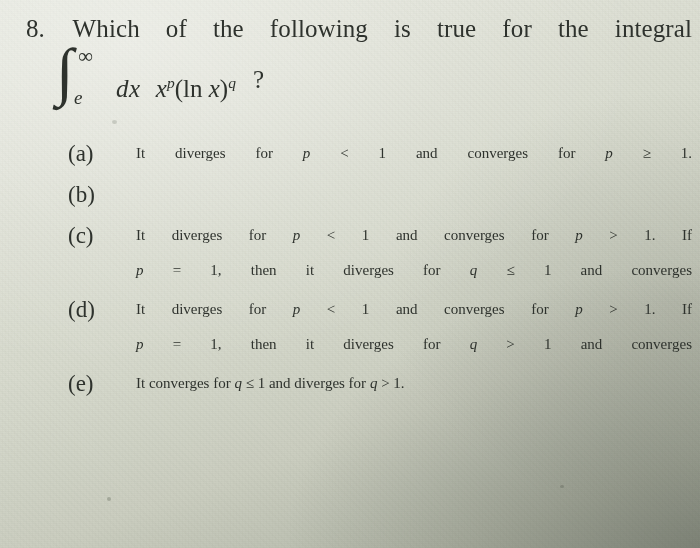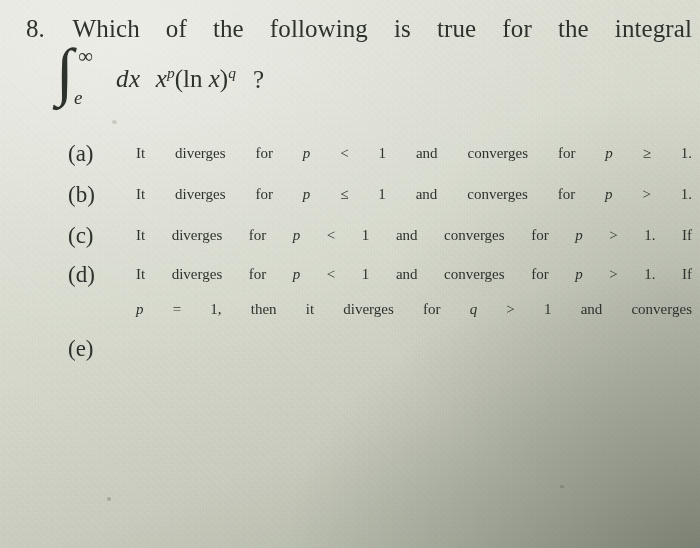--- a/index.html
+++ b/index.html
@@ -118,21 +118,21 @@
     top: 44px;
     font-size: 19px;
     line-height: 19px;
     font-style: italic;
   }
   .frac {
     display: inline-block;
     text-align: center;
     margin-left: 14px;
     position: relative;
-    top: 1px;
+    top: 11px;
   }
   .frac .num {
     font-style: italic;
     font-size: 25px;
     line-height: 27px;
     padding: 0 6px 1px 6px;
     letter-spacing: 0.5px;
   }
   .frac .bar {
     height: 2px;
@@ -229,39 +229,40 @@
 
     <div class="options">
 
       <div class="option">
         <span class="opt-label">(a)</span>
         <span class="opt-text just-all">It diverges for <i>p</i> &lt; 1 and converges for <i>p</i> ≥ 1.</span>
       </div>
 
       <div class="option">
         <span class="opt-label">(b)</span>
-        <span class="opt-text just-all">It diverges for <i>p</i> ≤ 1 and converges for <i>p</i> &gt; 1.</span>
       </div>
 
       <div class="option tight">
         <span class="opt-label">(c)</span>
         <span class="opt-text">
           <span class="opt-line justified">It diverges for <i>p</i> &lt; 1 and converges for <i>p</i> &gt; 1. If</span>
+          <span class="opt-line justified"><i>p</i> = 1, then it diverges for <i>q</i> ≤ 1 and converges</span>
         </span>
       </div>
 
       <div class="option tight">
         <span class="opt-label">(d)</span>
         <span class="opt-text">
           <span class="opt-line justified">It diverges for <i>p</i> &lt; 1 and converges for <i>p</i> &gt; 1. If</span>
           <span class="opt-line justified"><i>p</i> = 1, then it diverges for <i>q</i> &gt; 1 and converges</span>
         </span>
       </div>
 
       <div class="option">
         <span class="opt-label">(e)</span>
+        <span class="opt-text">It converges for <i>q</i> ≤ 1 and diverges for <i>q</i> &gt; 1.</span>
       </div>
 
     </div>
   </div>
 </div>
 
 <div style="position:absolute;left:0;top:0;width:0;height:0;overflow:hidden"></div>
 
 </body></html>

